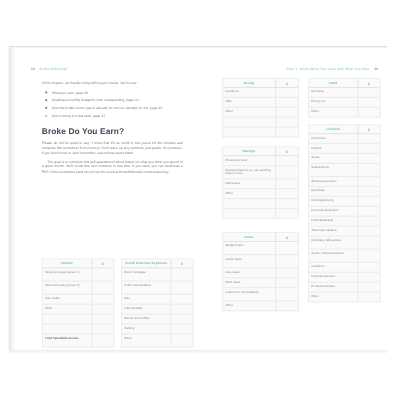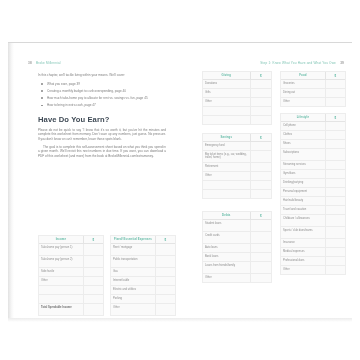--- a/index.html
+++ b/index.html
@@ -206,21 +206,21 @@
       <div id="left-body">
         <p class="intro">In this chapter, we'll tackle living within your means. We'll cover:</p>
 
         <ul class="bullets">
           <li>What you earn, page 39</li>
           <li>Creating a monthly budget to curb overspending, page 40</li>
           <li>How much take-home pay to allocate for rent vs. savings vs. fun, page 45</li>
           <li>How to bring in extra cash, page 47</li>
         </ul>
 
-        <h2 class="sec-title">Have Do You Earn?</h2>
+        <h2 class="sec-title">Broke Do You Earn?</h2>
 
         <p class="body">Please do not be quick to say "I know that it's so worth it, but you've hit the minutes and complete this worksheet from memory. Don't save up any numbers, just guess. No pressure. If you don't know or can't remember, leave those spots blank.</p>
         <p class="body indent">The goal is to complete this self-assessment sheet based on what you think you spend in a given month. We'll revisit this next numbers in due time. If you want, you can download a PDF of this worksheet (and more) from the book at BrokeMillennial.com/extramoney.</p>
       </div>
 
       <div class="wsheet wsabs" id="ws-income">
         <div class="ws-head">
           <div class="ws-title">Income</div>
           <div class="ws-amt">$</div>
         </div>

